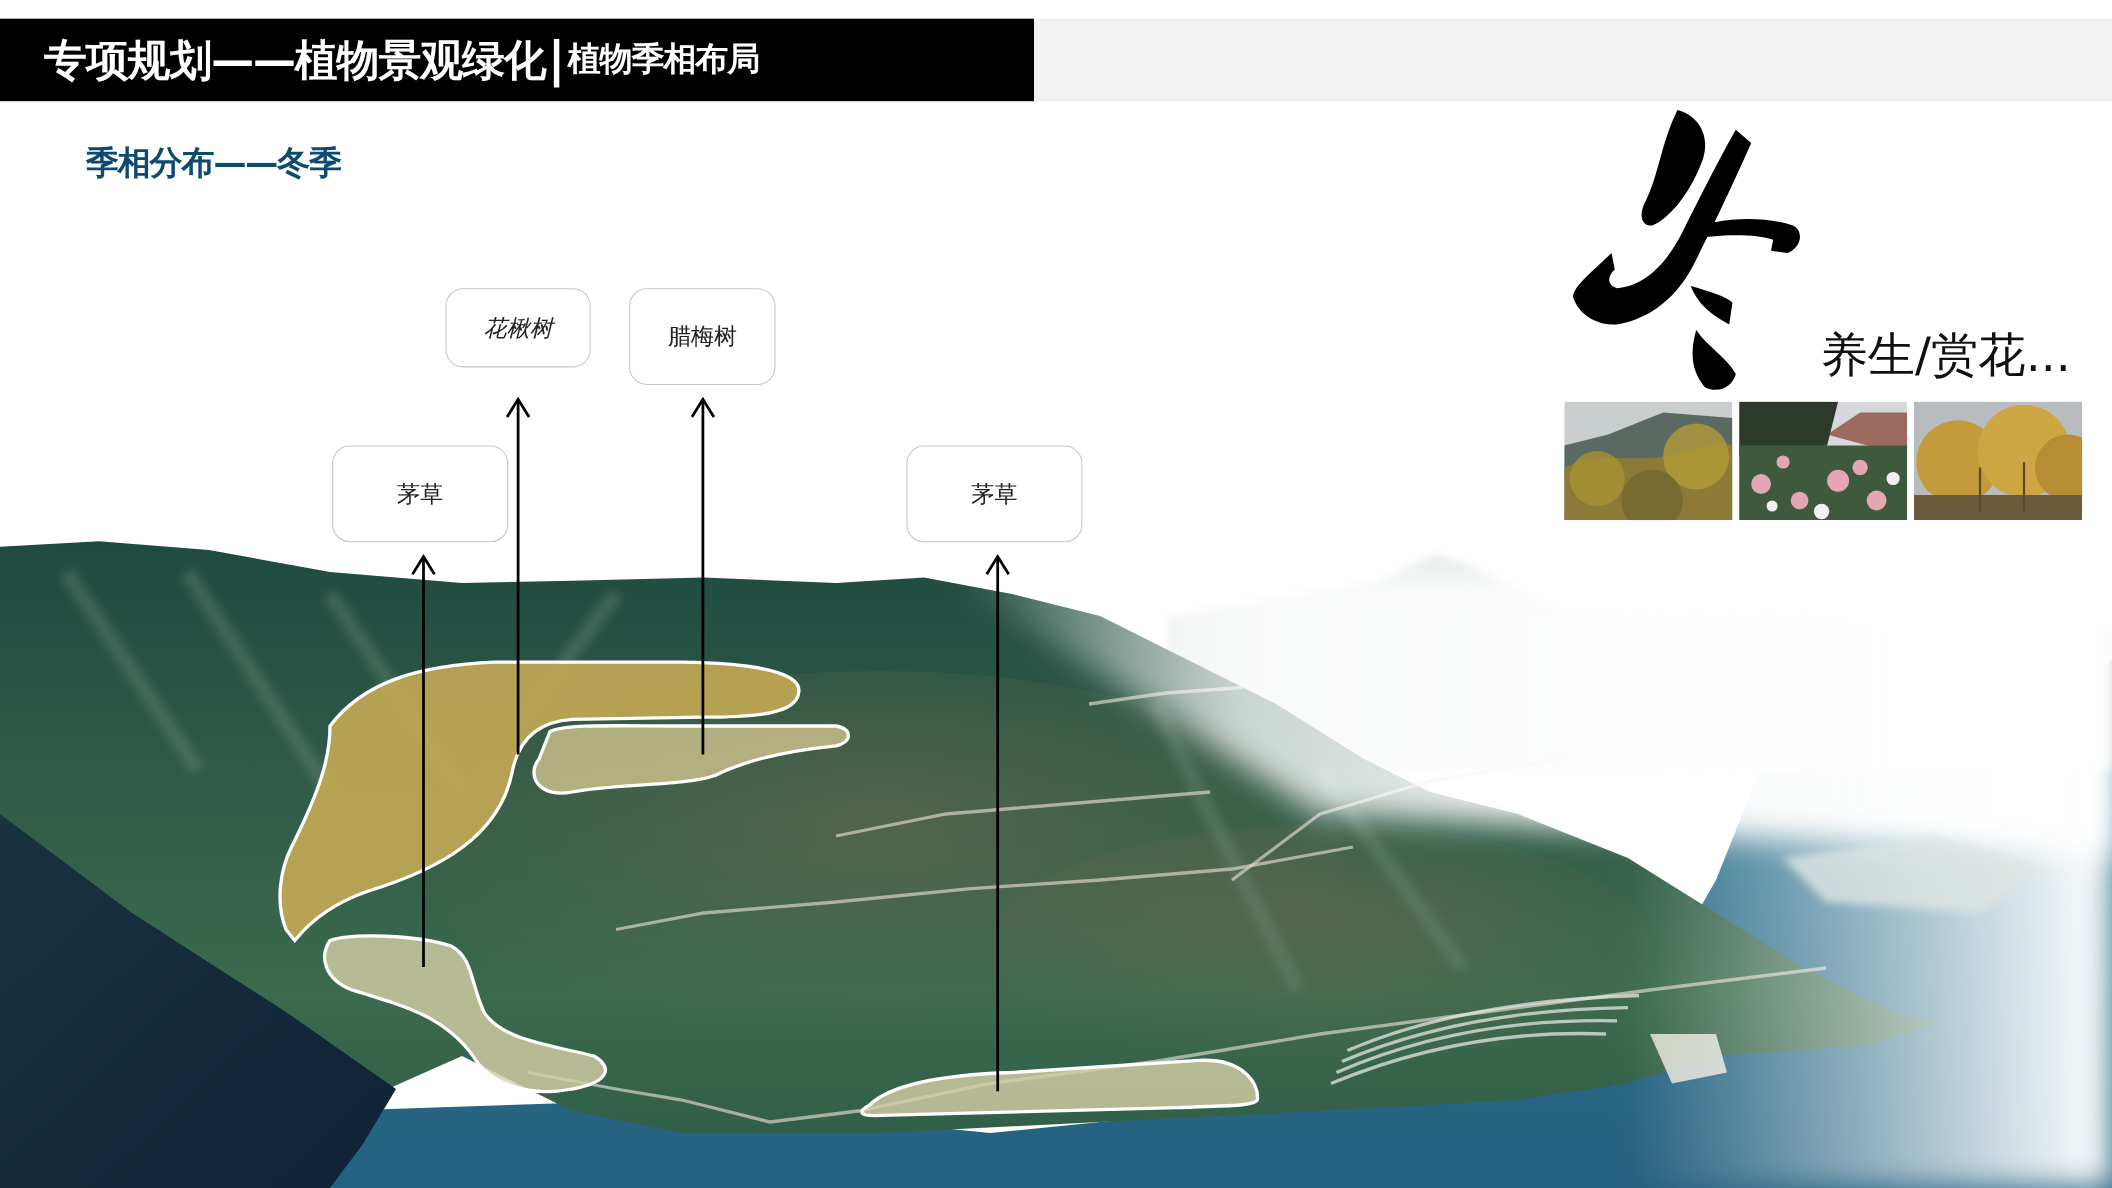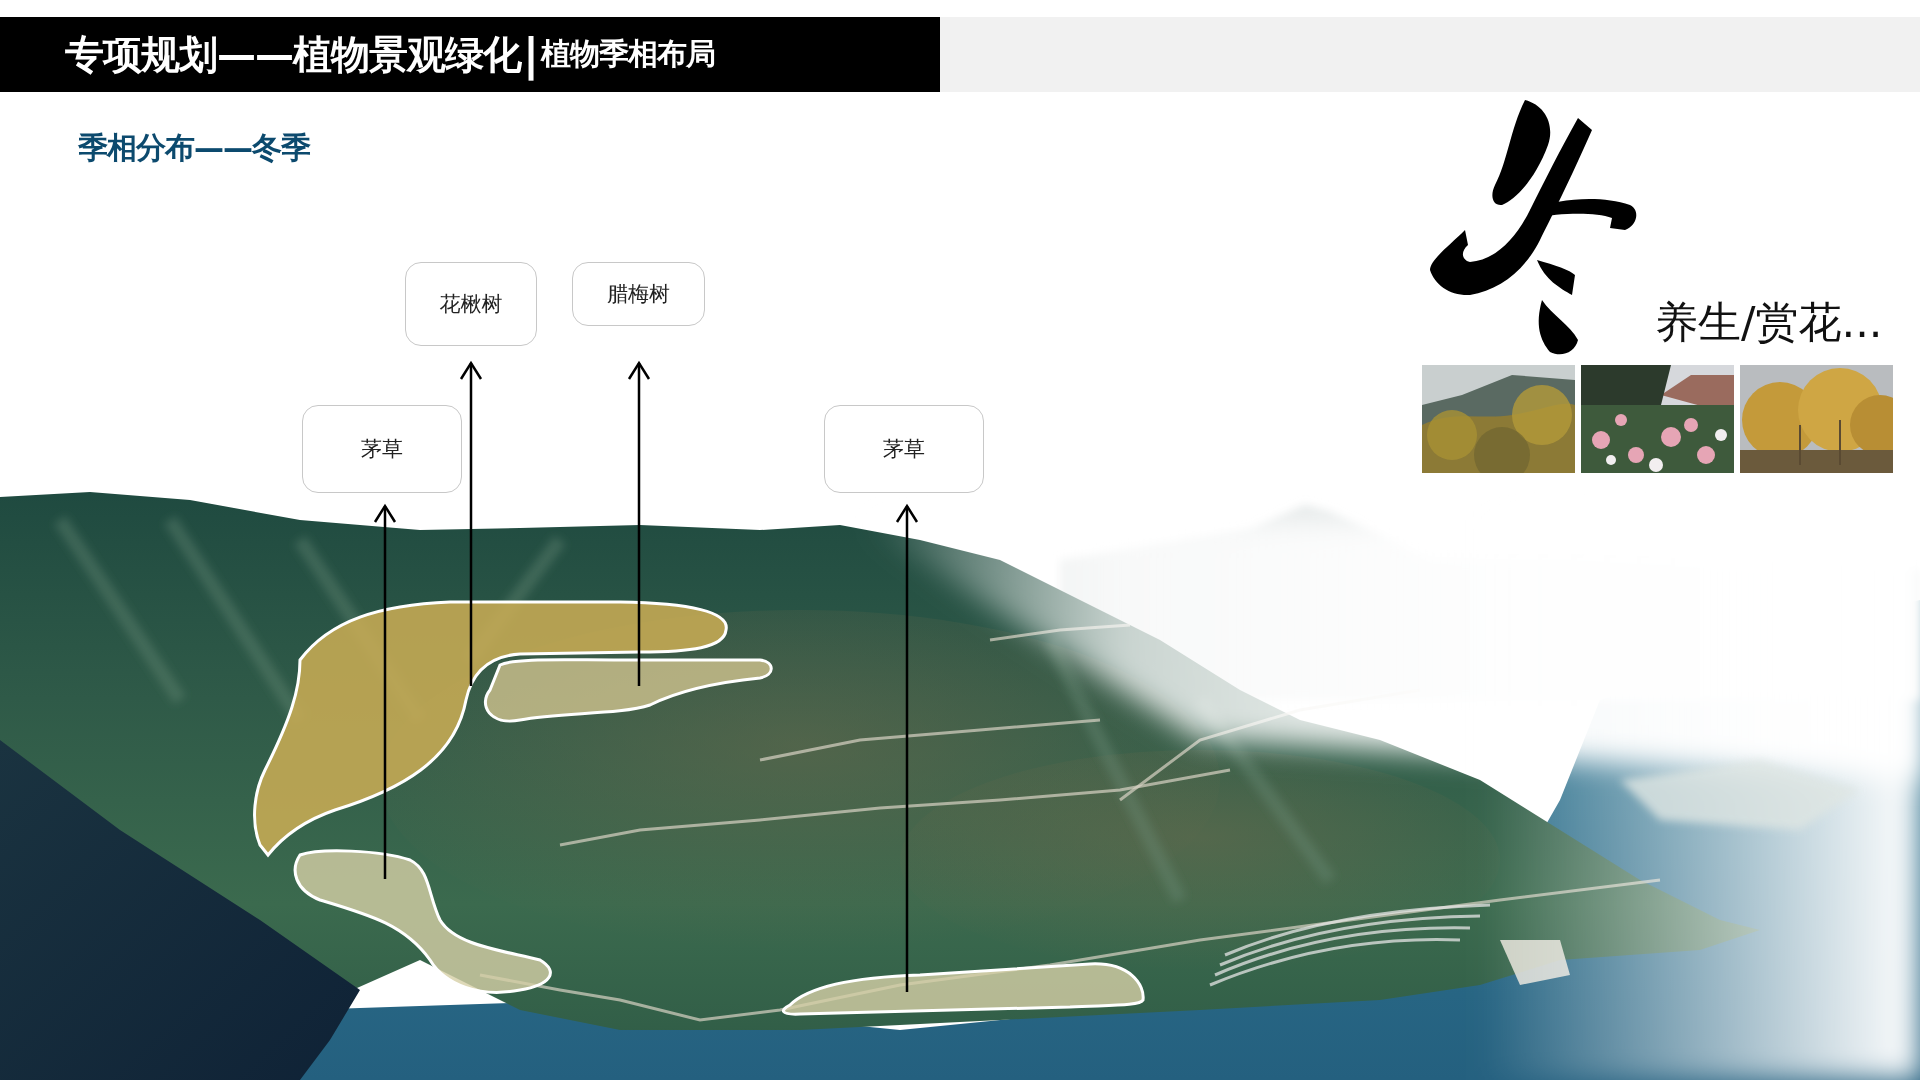--- a/index.html
+++ b/index.html
@@ -1,20 +1,20 @@
 <!DOCTYPE html>
 <html><head>
 <meta charset="utf-8">
 <style>
   html, body { margin:0; padding:0; }
   body { width:1920px; height:1080px; overflow:hidden; background:#ffffff; position:relative; font-family:"DejaVu Sans", sans-serif; }
   .header-bar { position:absolute; left:0; top:17px; width:940px; height:75px; background:#000; }
   .header-gray { position:absolute; left:940px; top:17px; width:980px; height:75px; background:#f1f1f1; }
   .title { position:absolute; left:40px; top:17px; height:75px; display:flex; align-items:center; color:#fff; font-weight:bold; white-space:nowrap; }
-  .title .main { font-size:39px; letter-spacing:-1px;margin-left:25px; }
+  .title .main { font-size:39px; letter-spacing:-1px; }
   .title .sep { font-size:44px; margin:0 2px; }
   .title .sub { font-size:30px; letter-spacing:-1px;text-align:right; }
   .subtitle { position:absolute; left:78px; top:128px; font-size:30px; font-weight:bold; color:#0c4a6e; letter-spacing:-1px; }
   .scene { position:absolute; left:0; top:0; width:1920px; height:1080px; }
   .label-box { position:absolute; background:#fff; border:1.5px solid #c8c8c8; border-radius:16px; display:flex; align-items:center; justify-content:center; font-size:21px; color:#222; box-sizing:border-box; }
   .winter-glyph { position:absolute; left:1430px; top:100px; width:240px; height:260px; }
   .winter-text { position:absolute; left:1655px; top:270px; font-size:43px; color:#111; white-space:nowrap;margin-top:24px; }
   .thumb { position:absolute; top:365px; width:153px; height:108px; overflow:hidden; }
 </style>
 </head>
@@ -118,24 +118,24 @@
     <polyline points="375,522 385,506 395,522"></polyline>
     <line x1="471" y1="686" x2="471" y2="363"></line>
     <polyline points="461,379 471,363 481,379"></polyline>
     <line x1="639" y1="686" x2="639" y2="363"></line>
     <polyline points="629,379 639,363 649,379"></polyline>
     <line x1="907" y1="992" x2="907" y2="506"></line>
     <polyline points="897,522 907,506 917,522"></polyline>
   </g>
 </svg>
 
-<div class="label-box" style="left:405px; top:262px; width:132px; height:84px;">
+<div class="label-box" style="left:405px; top:262px; width:132px; height:72px;font-style:italic;">
   <span>花楸树</span>
 </div>
-<div class="label-box" style="left:572px; top:262px; width:133px; height:64px;">
+<div class="label-box" style="left:572px; top:262px; width:133px; height:88px;">
   <span>腊梅树</span>
 </div>
 <div class="label-box" style="left:302px; top:405px; width:160px; height:88px;">
   <span>茅草</span>
 </div>
 <div class="label-box" style="left:824px; top:405px; width:160px; height:88px;">
   <span>茅草</span>
 </div>
 
 <svg class="winter-glyph" viewBox="0 0 240 260" xmlns="http://www.w3.org/2000/svg">

